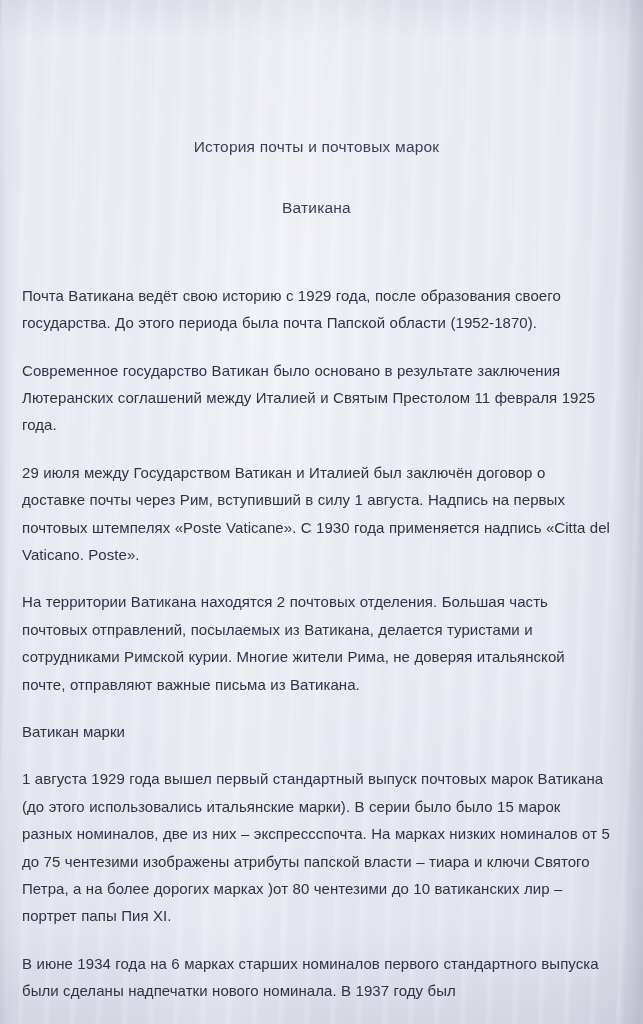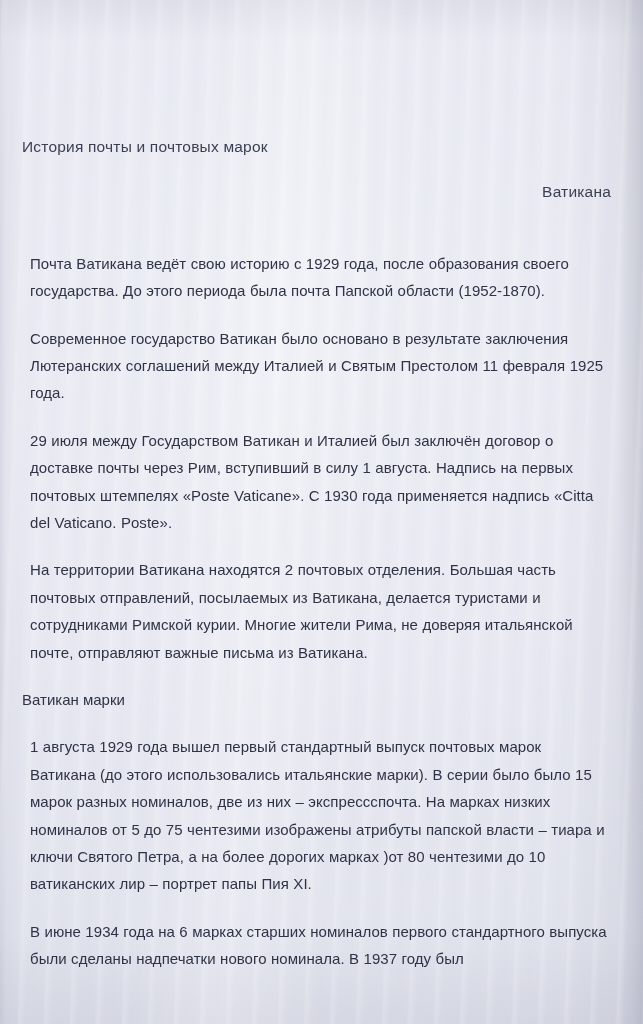--- a/index.html
+++ b/index.html
@@ -69,50 +69,50 @@
   }
 
   .content {
     position: relative;
     z-index: 3;
     padding: 0 32px 0 22px;
   }
 
   
   .doc-title {
-    text-align: left;
+    text-align: center;
     color: #3b3f52;
     font-size: 15.5px;
     line-height: 1.25;
     letter-spacing: 0.2px;
     margin: 0;
     padding-top: 137px;
     font-weight: 400;
   }
   .doc-subtitle {
-    text-align: right;
+    text-align: center;
     color: #3b3f52;
     font-size: 15.5px;
     line-height: 1.25;
     letter-spacing: 0.2px;
-    margin: 0;
+    margin: 16px;
     padding-top: 26px;
     font-weight: 400;
   }
 
   
   .body-block {
     padding-top: 48px;
   }
   .para {
     color: #2f3346;
     font-size: 15px;
     line-height: 27.4px;
     letter-spacing: 0.05px;
-    margin: 0 0 20px 8px;
+    margin: 0 0 20px 0;
     text-align: left;
     word-spacing: 0.2px;
   }
   .para:last-child {
     margin-bottom: 0;
   }
   .section-heading {
     color: #2f3346;
     font-size: 15px;
     line-height: 27.4px;

